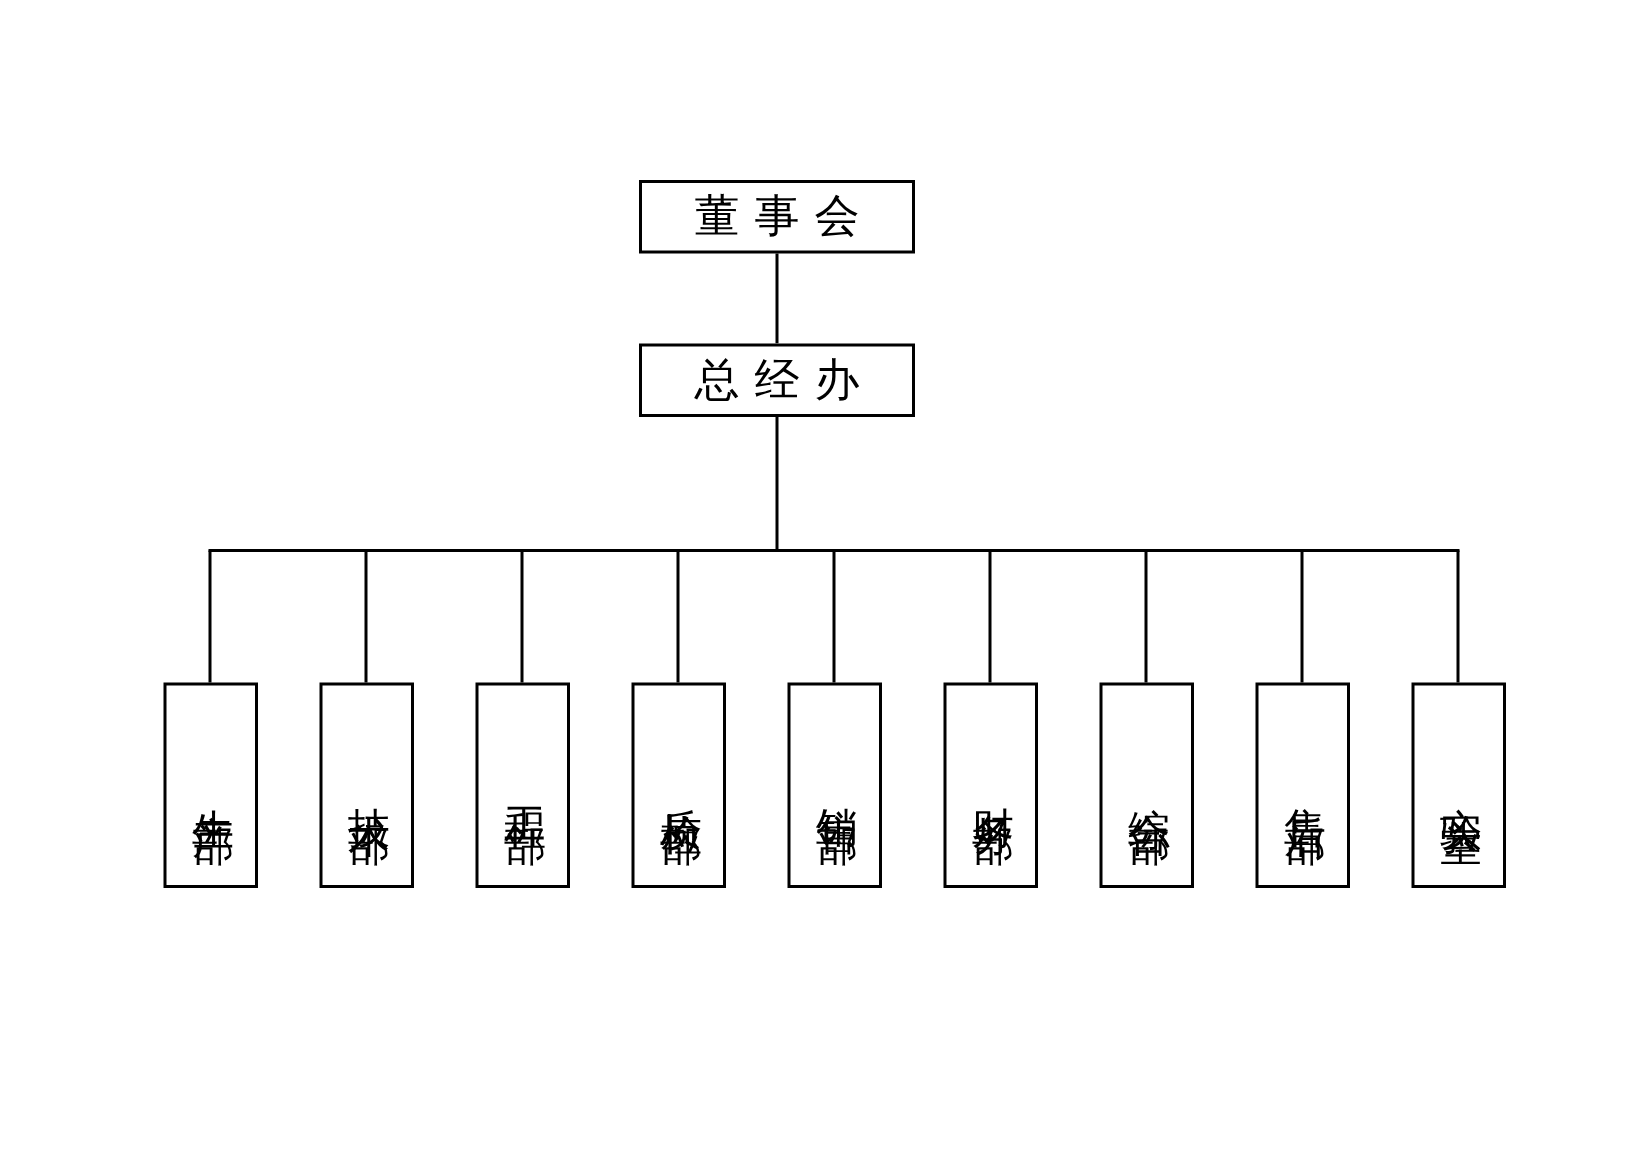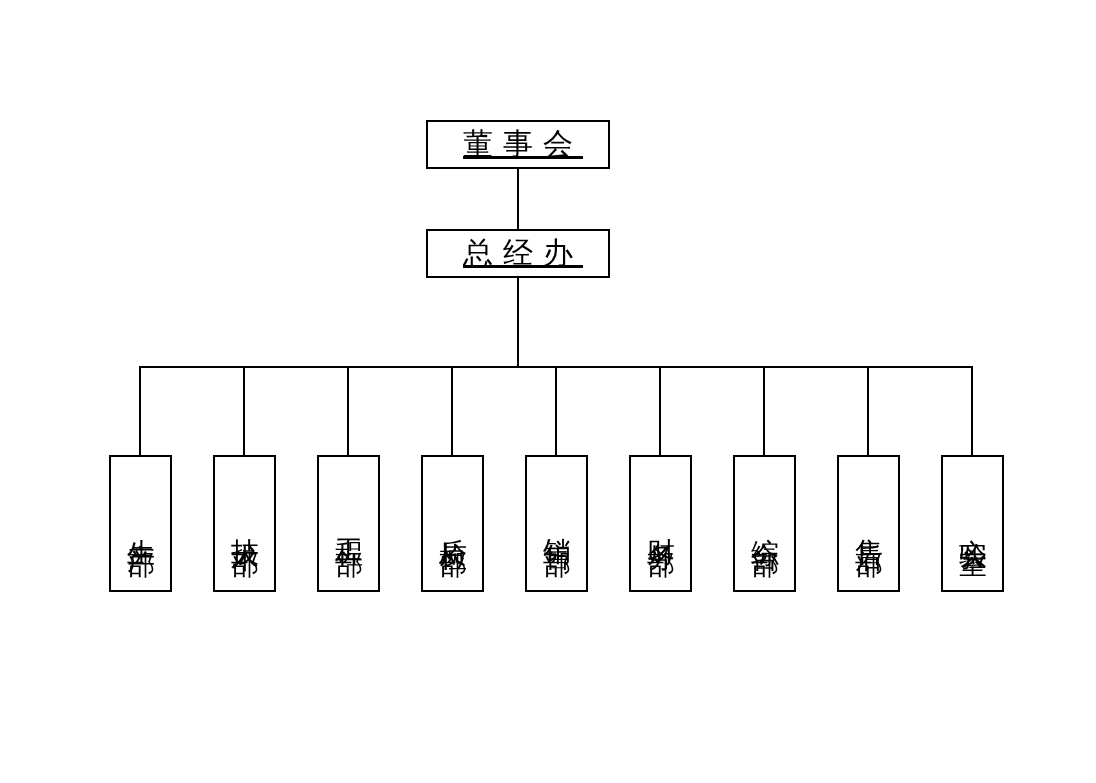--- a/index.html
+++ b/index.html
@@ -34,21 +34,20 @@
   .top-box {
     left: 426px;
     width: 184px;
     height: 49px;
     font-size: 30px;
     letter-spacing: 10px;
   }
   .top-box .label {
     padding-left: 10px; 
     white-space: nowrap;
-    text-decoration: underline;
   }
   #root-box { top: 120px; }
   #manager-box { top: 229px; }
 
   .dept-box {
     top: 455px;
     width: 63px;
     height: 137px;
     font-size: 28px;
   }

